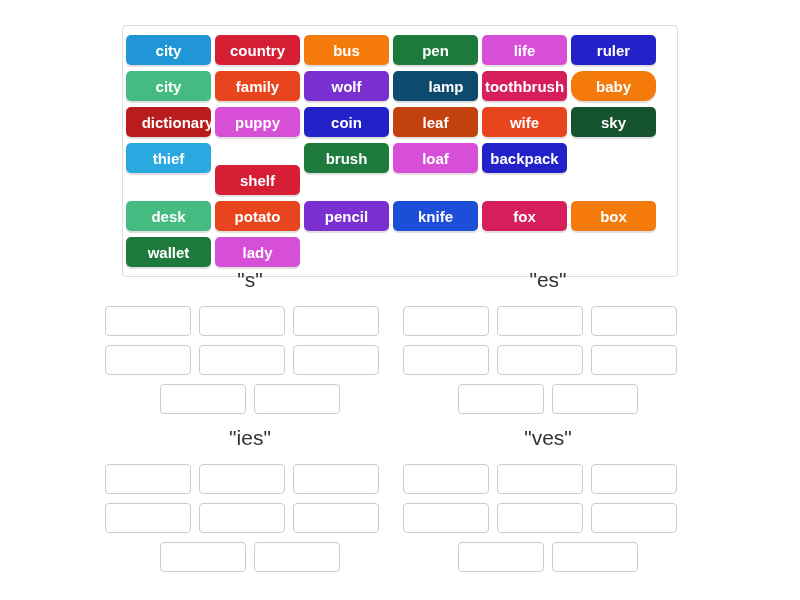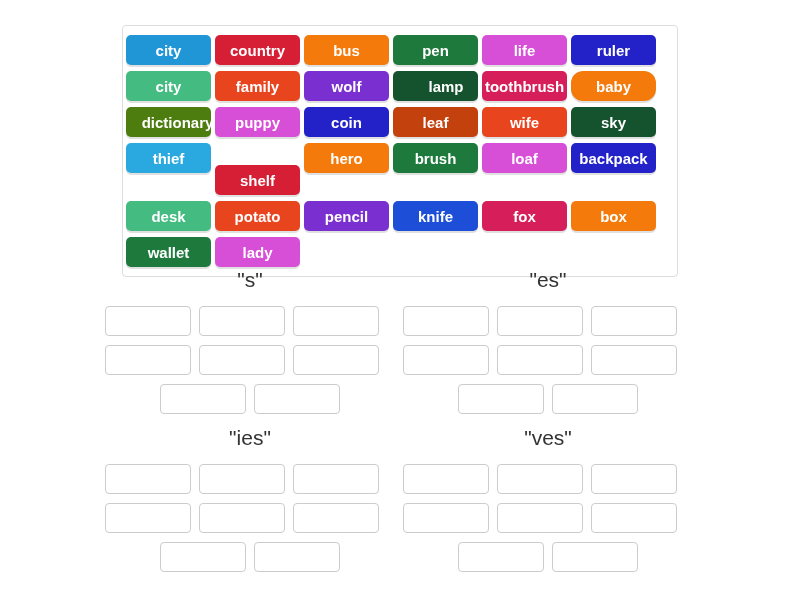--- a/index.html
+++ b/index.html
@@ -115,36 +115,35 @@
           <div class="word-tile" style="background: rgb(214, 31, 53);">country</div>
           <div class="word-tile" style="background: rgb(243, 122, 11);">bus</div>
           <div class="word-tile" style="background: rgb(29, 122, 60);">pen</div>
           <div class="word-tile" style="background: rgb(214, 79, 214);">life</div>
           <div class="word-tile" style="background: rgb(34, 34, 200);">ruler</div>
         </div>
         <div class="word-row">
           <div class="word-tile" style="background: rgb(68, 187, 128);">city</div>
           <div class="word-tile" style="background: rgb(232, 69, 31);">family</div>
           <div class="word-tile" style="background: rgb(122, 47, 208);">wolf</div>
-          <div class="word-tile" style="background: #14532d; padding-left: 21px;">lamp</div>
+          <div class="word-tile" style="background: #0c4a6e; padding-left: 21px;">lamp</div>
           <div class="word-tile" style="background: rgb(214, 31, 90);">toothbrush</div>
           <div class="word-tile" style="background: rgb(243, 122, 11); border-radius: 12px;">baby</div>
         </div>
         <div class="word-row">
-          <div class="word-tile" style="background: #4d7c0f; padding-left: 18px;">dictionary</div>
+          <div class="word-tile" style="background: #b91c1c; padding-left: 18px;">dictionary</div>
           <div class="word-tile" style="background: rgb(214, 79, 214);">puppy</div>
           <div class="word-tile" style="background: rgb(34, 34, 200);">coin</div>
           <div class="word-tile" style="background: #c2410c;">leaf</div>
           <div class="word-tile" style="background: rgb(232, 69, 31);">wife</div>
           <div class="word-tile" style="background: #14532d;">sky</div>
         </div>
         <div class="word-row">
           <div class="word-tile" style="background: rgb(42, 168, 224);">thief</div>
           <div class="word-tile" style="background: rgb(214, 31, 53); margin-top: 25px;">shelf</div>
-          <div class="word-tile" style="background: rgb(243, 122, 11);">hero</div>
           <div class="word-tile" style="background: rgb(29, 122, 60);">brush</div>
           <div class="word-tile" style="background: rgb(214, 79, 214);">loaf</div>
           <div class="word-tile" style="background: rgb(34, 34, 200);">backpack</div>
         </div>
         <div class="word-row">
           <div class="word-tile" style="background: rgb(68, 187, 128);">desk</div>
           <div class="word-tile" style="background: rgb(232, 69, 31);">potato</div>
           <div class="word-tile" style="background: rgb(122, 47, 208);">pencil</div>
           <div class="word-tile" style="background: #1d4ed8;">knife</div>
           <div class="word-tile" style="background: rgb(214, 31, 90);">fox</div>

